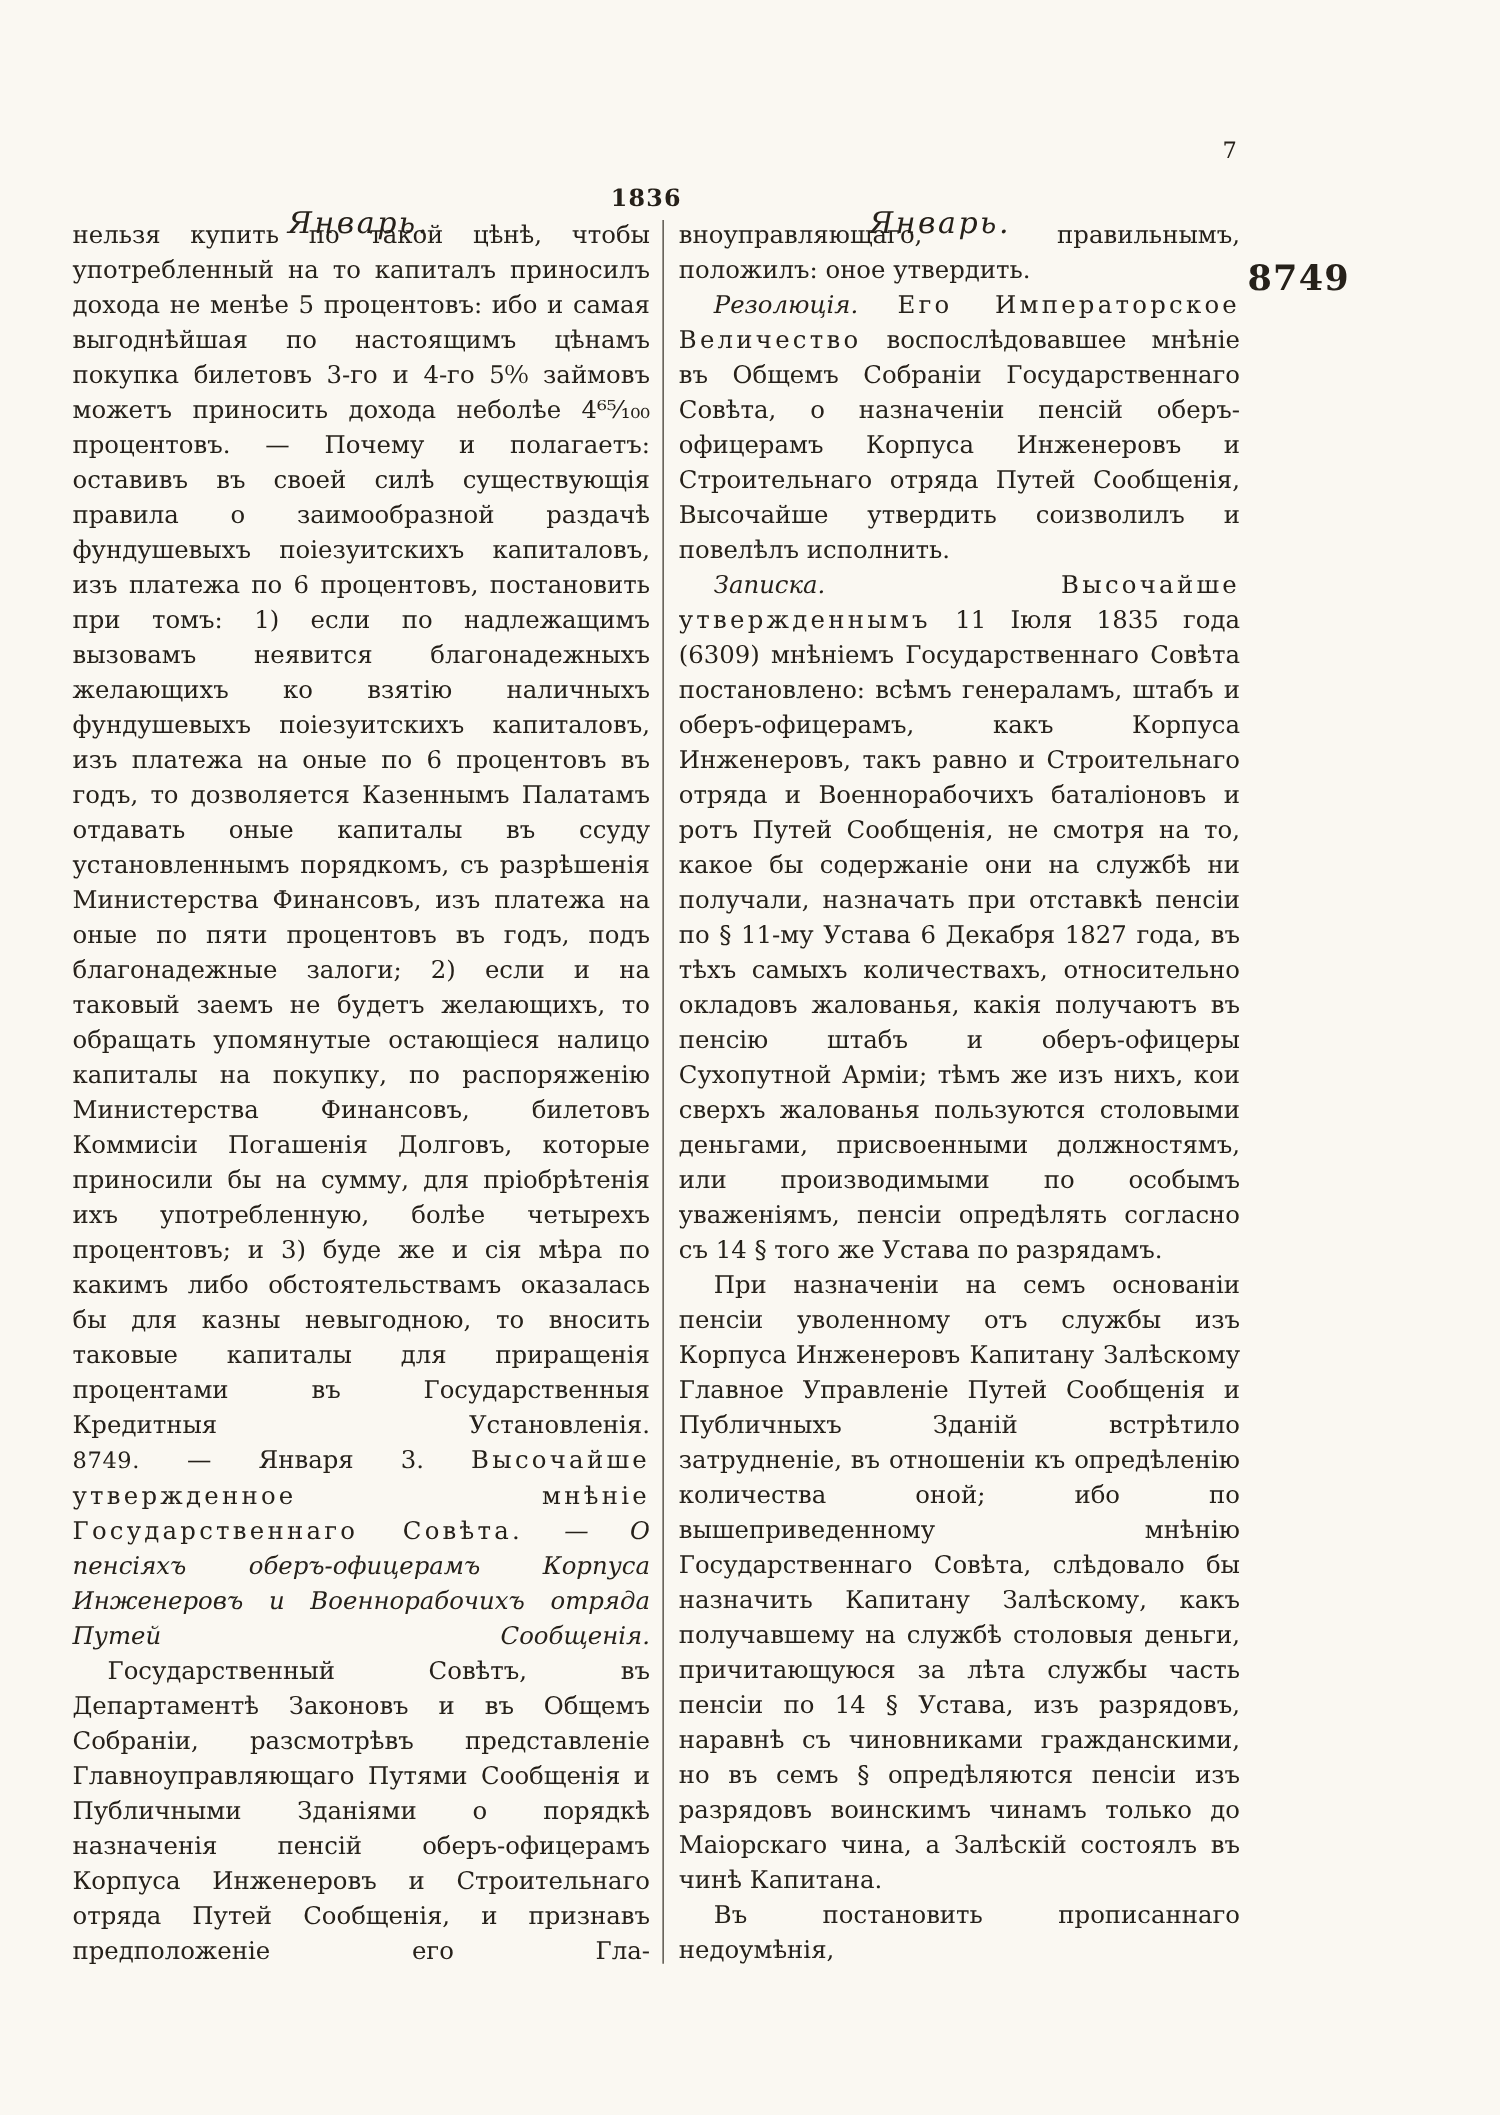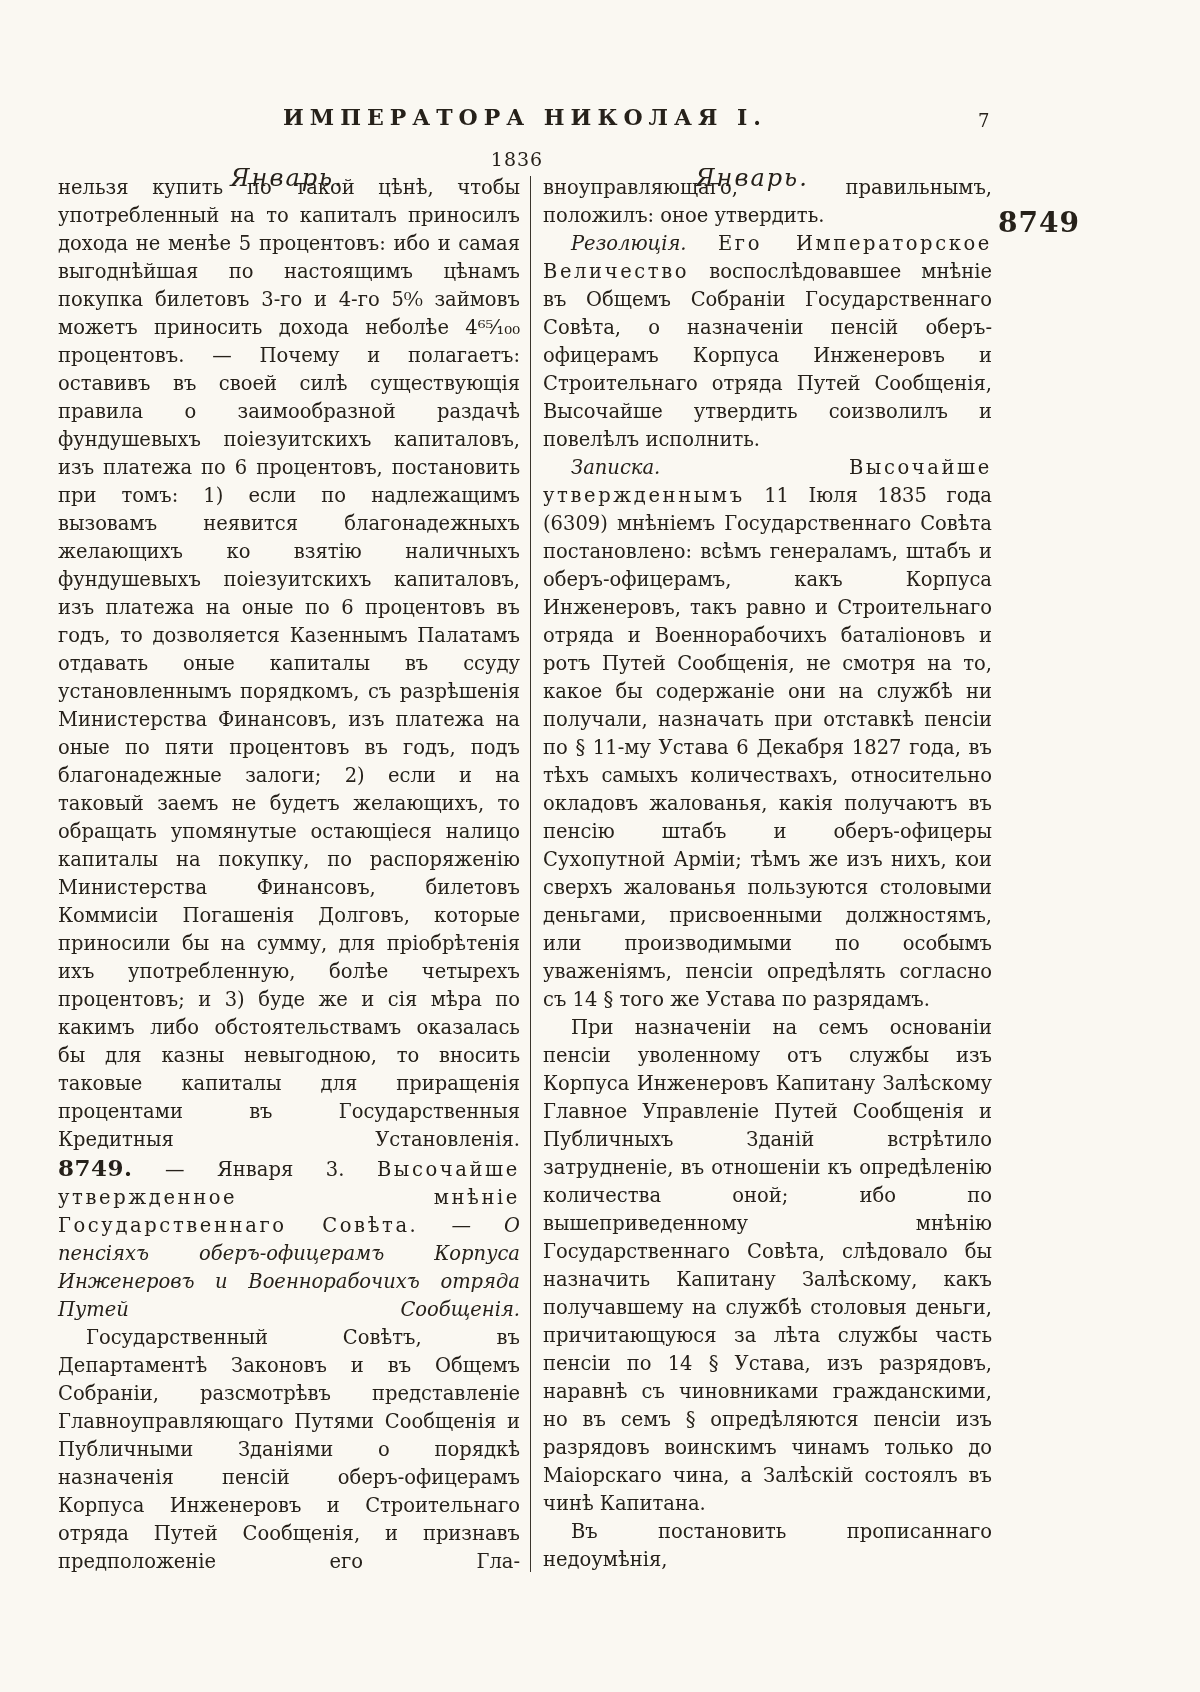--- a/index.html
+++ b/index.html
@@ -30,21 +30,21 @@
   .month-label {
     position:absolute; top:164px;
     transform:translateX(-50%);
     font-style:italic; font-size:24px; letter-spacing:2px;text-align:right;
   }
   .month-left  { left:287px; }
   .month-right { left:752px; }
   .year-label {
     position:absolute; left:517px; top:148px;
     transform:translateX(-50%);
-    font-size:19px; font-weight:400; letter-spacing:1px;
+    font-size:19px; font-weight:700; letter-spacing:1px;
   }
   .margin-number {
     position:absolute; left:998px; top:178px;
     font-size:28px; font-weight:bold; letter-spacing:1px;margin-top:28px;
   }
   
   .columns {
     position:absolute; left:58px; top:174px; width:934px;
     display:flex; align-items:stretch;
   }
@@ -54,29 +54,28 @@
   .column-divider {
     width:1px; background:#3a352c;
     margin:2px 12px 4px 10px;
     align-self:stretch;
   }
   p { text-align:justify; }
   p.indent { text-indent:28px; }
   p.spread { text-align-last:justify; }
   .spaced { letter-spacing:2.6px; }
   .ital { font-style:italic; }
-  .entry-number { font-weight:bold; font-size:23px; letter-spacing:0.5px; }
+  .entry-number { font-weight:normal; font-size:18px; letter-spacing:0.5px; }
 </style>
 </head>
 <body>
 
 <div class="page">
 
   <header class="page-header">
-    <span class="header-title">ИМПЕРАТОРА НИКОЛАЯ I.</span>
     <span class="page-number">7</span>
     <span class="month-label month-left">Январь.</span>
     <span class="year-label">1836</span>
     <span class="month-label month-right">Январь.</span>
   </header>
 
   <div class="margin-number">8749</div>
 
   <main class="columns">
 

